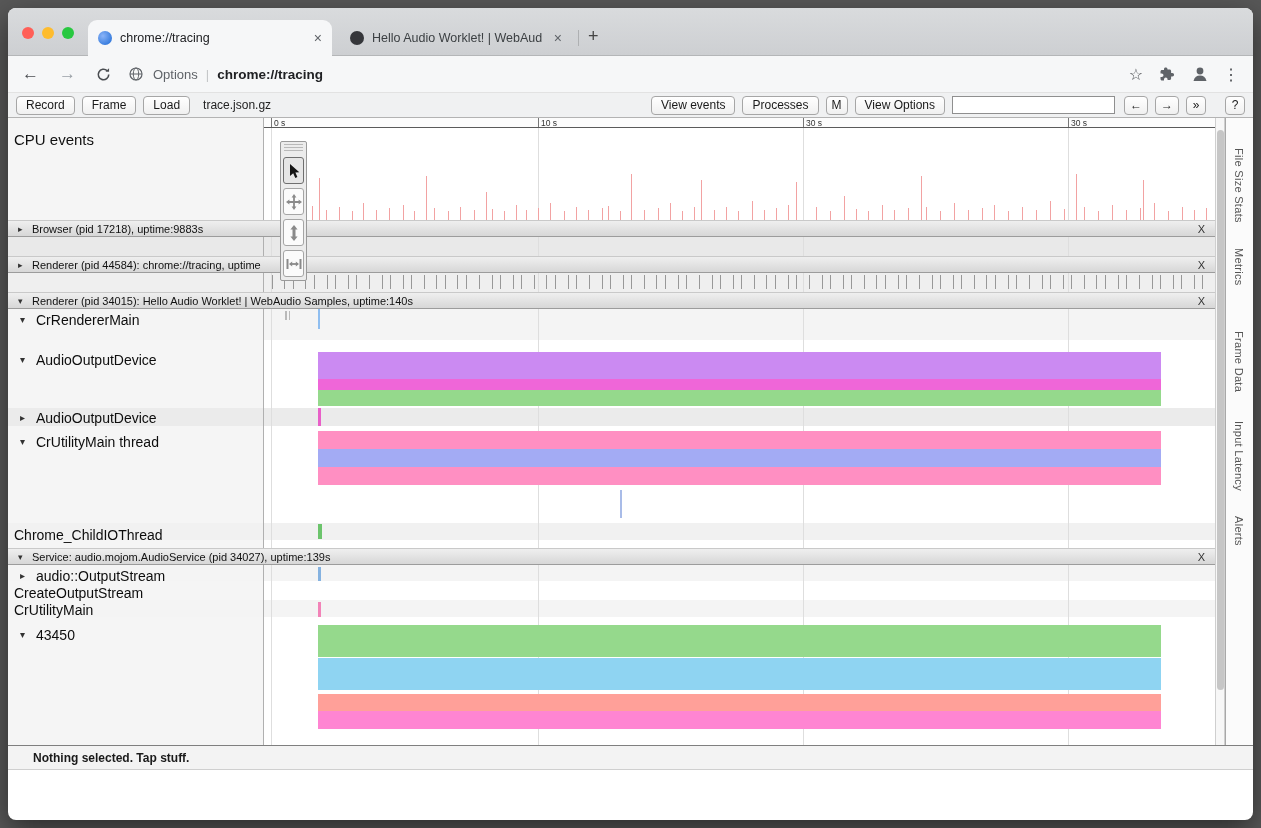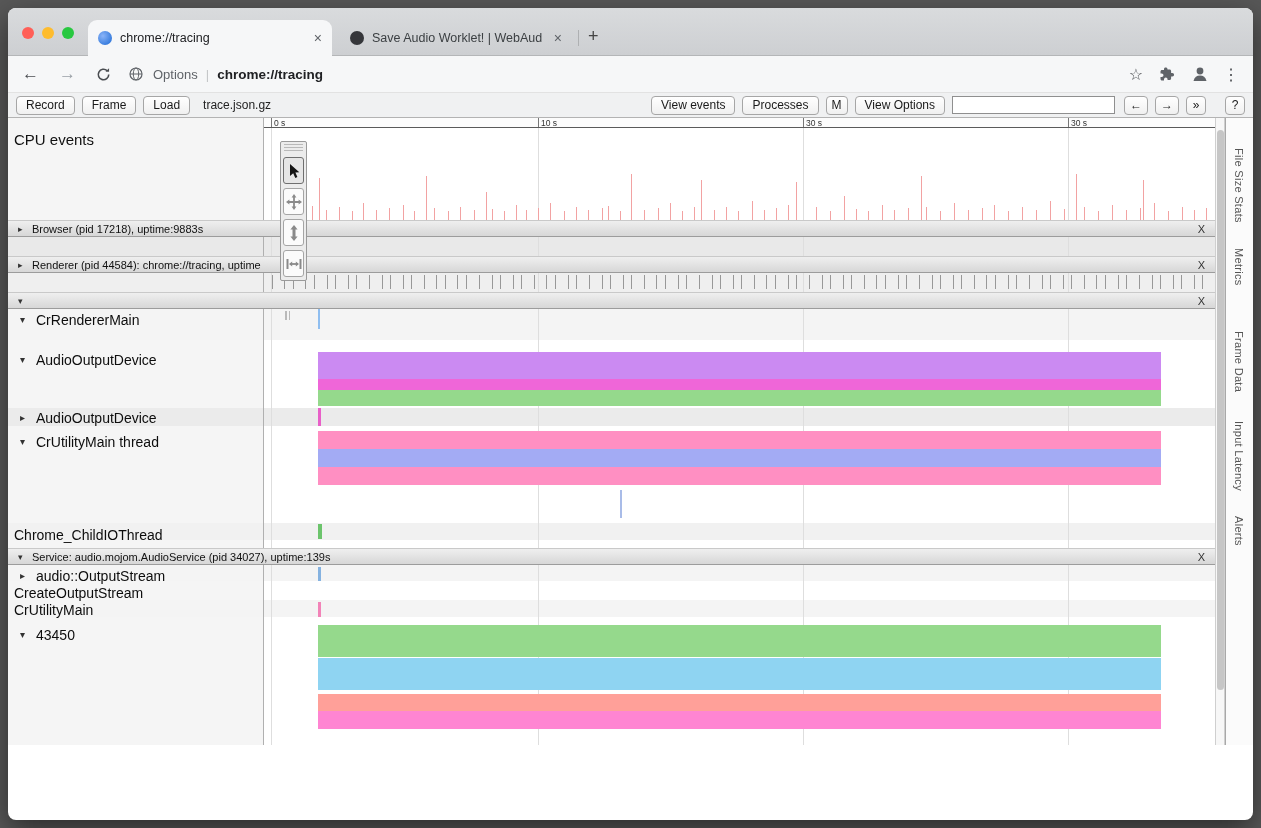--- a/index.html
+++ b/index.html
@@ -82,21 +82,21 @@
     <span class="light" style="left:34px;background:#febc2e"></span>
     <span class="light" style="left:54px;background:#28c840"></span>
 
     <div class="tab active" style="left:80px;width:244px">
       <span class="favicon fav-tracing"></span>
       <span class="tab-title">chrome://tracing</span>
       <span class="tab-close">×</span>
     </div>
     <div class="tab" style="left:332px;width:232px">
       <span class="favicon fav-audio"></span>
-      <span class="tab-title">Save Audio Worklet! | WebAud</span>
+      <span class="tab-title">Hello Audio Worklet! | WebAud</span>
       <span class="tab-close">×</span>
     </div>
     <span class="tabdiv" style="left:570px"></span>
     <span class="newtab" style="left:580px">+</span>
   </div>
 
   <div class="navbar">
     <span class="navicon" style="margin-right:20px">←</span>
     <span class="navicon fwd" style="margin-right:20px">→</span>
     <span class="navicon" style="margin-right:18px">
@@ -370,20 +370,21 @@
       <span>Browser (pid 17218), uptime:9883s</span>
       <span class="close">X</span>
     </div>
     <div class="proc-header" style="top:138px">
       <span class="arr">▸</span>
       <span>Renderer (pid 44584): chrome://tracing, uptime</span>
       <span class="close">X</span>
     </div>
     <div class="proc-header" style="top:174px">
       <span class="arr">▾</span>
+      <span>Renderer (pid 34015): Hello Audio Worklet! | WebAudio Samples, uptime:140s</span>
       <span class="close">X</span>
     </div>
     <div class="proc-header" style="top:430px">
       <span class="arr">▾</span>
       <span>Service: audio.mojom.AudioService (pid 34027), uptime:139s</span>
       <span class="close">X</span>
     </div>
 
     <div class="cpu-label">CPU events</div>
 
@@ -466,13 +467,16 @@
   </div>
 
   <div class="sidebar" id="rtabs">
       <div class="rtab" style="top: 30px;">File Size Stats</div>
       <div class="rtab" style="top: 130px;">Metrics</div>
       <div class="rtab" style="top: 213px;">Frame Data</div>
       <div class="rtab" style="top: 303px;">Input Latency</div>
       <div class="rtab" style="top: 398px;">Alerts</div>
     </div>
 
+  <div class="statusbar">
+    <span>Nothing selected. Tap stuff.</span>
+  </div>
 </div>
 
 </body></html>

